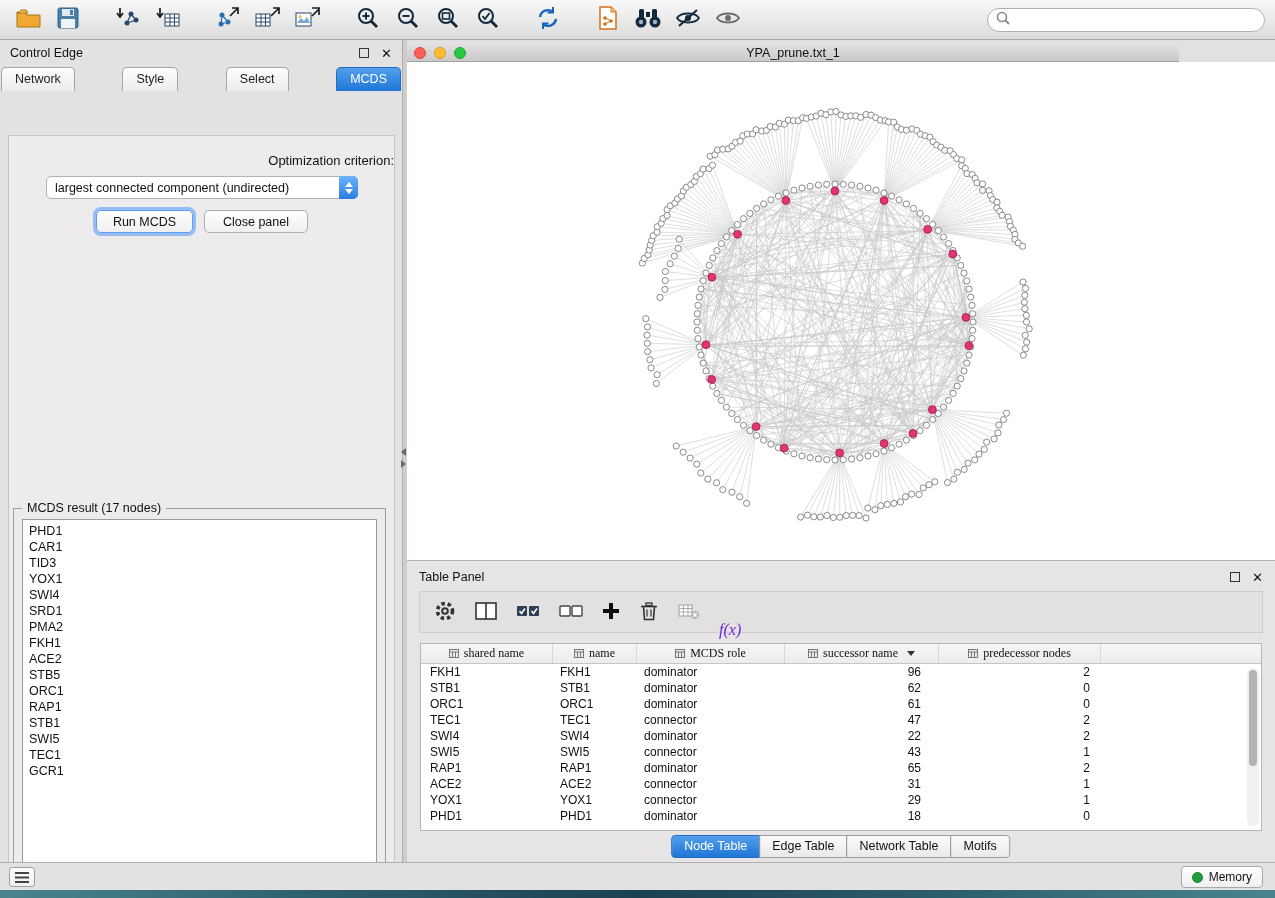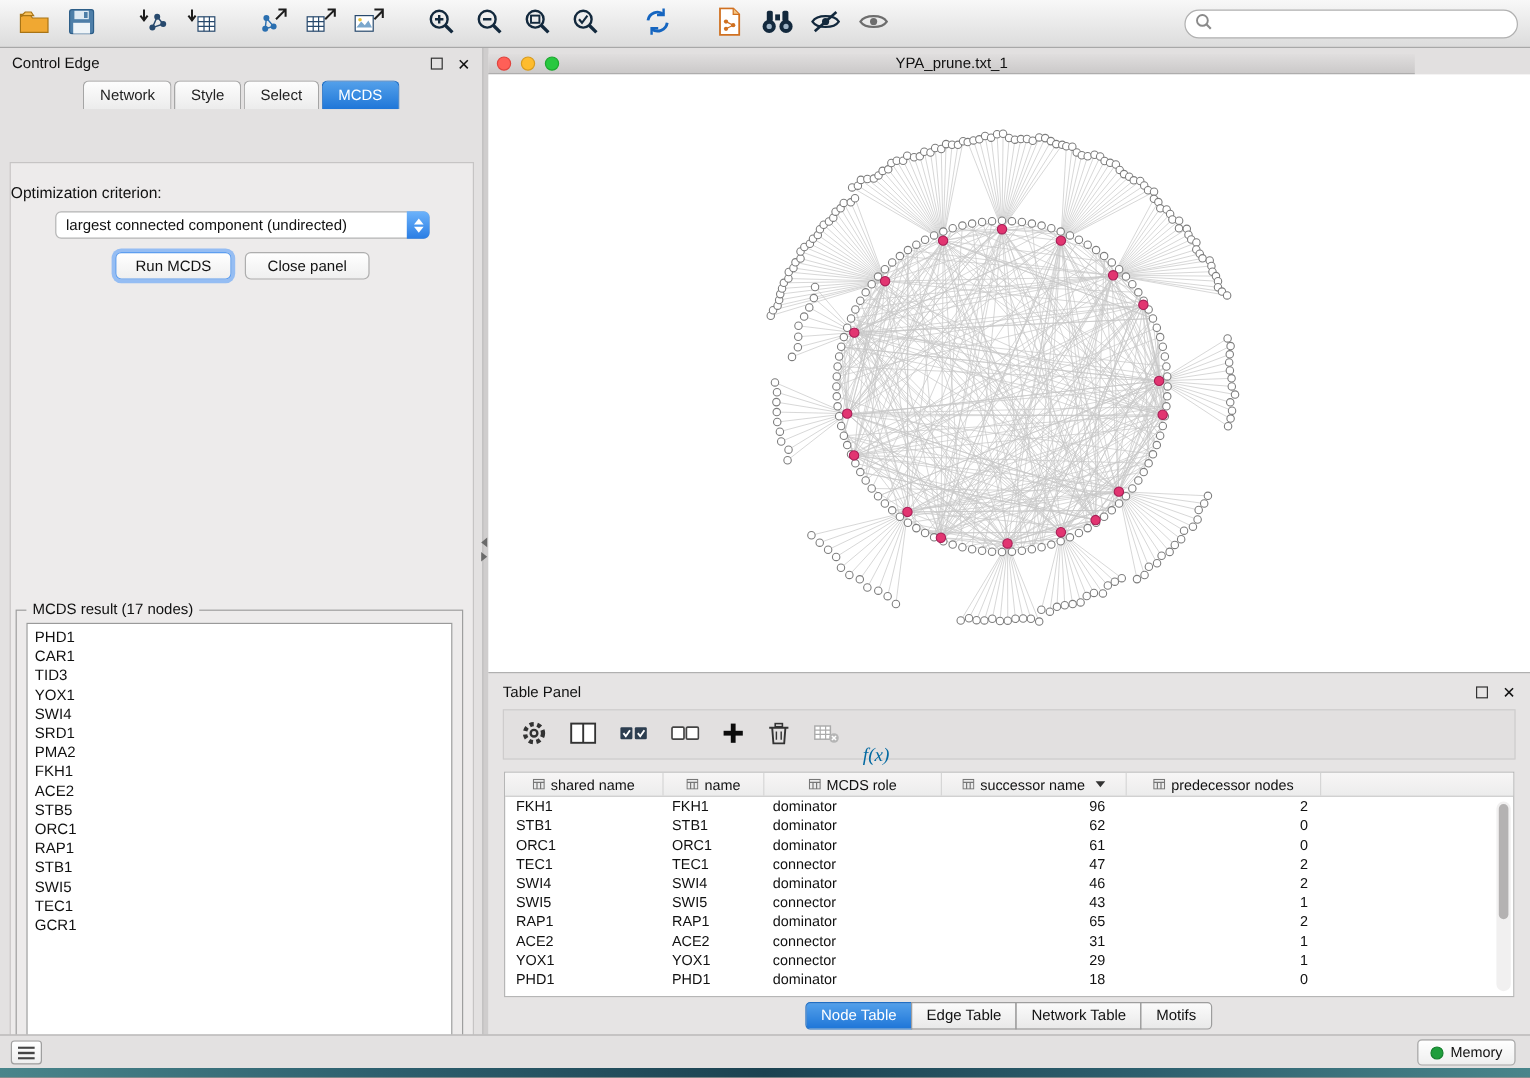--- a/index.html
+++ b/index.html
@@ -16,27 +16,27 @@
     border-radius:12px; display:flex; align-items:center; padding:0 8px; gap:5px; }
   .searchbox input { border:none; outline:none; background:transparent; flex:1; font-size:12px; font-family:inherit; }
 
   
   .control-panel { position:absolute; left:0; top:40px; width:403px; height:822px;
     background:#e3e1e1; border-right:1px solid #aeaeae; }
   .panel-title-row { height:26px; display:flex; align-items:center; padding:0 10px; font-size:12.5px; }
   .panel-title-row .spacer { flex:1; }
   .wbox { width:10px; height:10px; border:1.5px solid #333; margin-right:12px; flex:none; }
   .wclose { font-size:13px; font-weight:bold; color:#111; line-height:1; }
-  .cp-tabs { display:flex; justify-content:center; margin-top:1px; }
+  .cp-tabs { display:flex; justify-content:space-between; margin-top:1px; }
   .cp-tab { font-size:12.5px; padding:4px 13px 5px; background:linear-gradient(#fdfdfd,#ececec);
     border:1px solid #a5a5a5; border-bottom:none; border-radius:5px 5px 0 0; margin:0 1px; color:#222; }
   .cp-tab.active { background:linear-gradient(#53a0ea,#1f76d8); color:#fff; border-color:#1f6ec4; }
   .cp-content { position:absolute; left:8px; top:95px; width:387px; height:750px;
     background:#edebeb; border:1px solid #c6c4c4; }
-  .opt-label { position:absolute; left:0; top:17px; width:100%; text-align:left; font-size:13px; }
+  .opt-label { position:absolute; left:0; top:17px; width:100%; text-align:right; font-size:13px; }
   .dropdown { position:absolute; left:37px; top:40px; width:312px; height:23px; background:#fff;
     border:1px solid #b3b3b3; border-radius:5px; display:flex; align-items:center; }
   .dropdown .dval { flex:1; padding:0 8px; font-size:12.5px; white-space:nowrap; overflow:hidden; }
   .dd-step { width:19px; height:23px; margin:-1px -1px -1px 0; border-radius:0 5px 5px 0;
     background:linear-gradient(#6db3fb,#2a7de4); display:flex; flex-direction:column; align-items:center; justify-content:center; gap:2px; }
   .dd-step .up { width:0;height:0;border-left:4px solid transparent;border-right:4px solid transparent;border-bottom:5px solid #fff; }
   .dd-step .dn { width:0;height:0;border-left:4px solid transparent;border-right:4px solid transparent;border-top:5px solid #fff; }
   .btn { position:absolute; height:23px; background:linear-gradient(#ffffff,#efefef); border:1px solid #aeaeae;
     border-radius:5px; font-size:12.5px; font-family:inherit; color:#111; display:flex; align-items:center; justify-content:center; }
   .btn.focus-ring { box-shadow:0 0 0 3px rgba(77,152,250,.55); border-color:#5d9ef0; }
@@ -62,26 +62,26 @@
   .light.yellow { background:#febc2e; border:1px solid #d89c1f; }
   .light.green { background:#28c840; border:1px solid #1da82f; }
   .net-title { position:absolute; left:0; top:1px; width:100%; text-align:center; font-size:12.5px; color:#111; }
   .net-canvas { position:absolute; left:0; top:17px; width:868px; height:498px; background:#fff; }
 
   
   .table-panel { position:absolute; left:407px; top:560px; width:868px; height:302px; background:#e6e4e4; border-top:1px solid #b0b0b0; }
   .tp-title-row { height:26px; display:flex; align-items:center; padding:16px 12px; font-size:12.5px; }
   .tp-toolbar { position:absolute; left:12px; top:30px; width:844px; height:42px; background:#e2e0e0;
     border:1px solid #cecccc; display:flex; align-items:center; gap:19px; padding:0 14px; }
-  .fx { font-family:"Liberation Serif","DejaVu Serif",serif; font-style:italic; font-size:16px; color:#0369a1;margin-top:36px; }
+  .fx { font-family:"Liberation Serif","DejaVu Serif",serif; font-style:italic; font-size:16px; color:#6d28d9;margin-top:36px; }
   .tp-table { position:absolute; left:13px; top:82px; width:842px; height:188px; background:#fff; border:1px solid #b6b6b6; }
   .thead { display:grid; grid-template-columns:132px 84px 148px 154px 162px 1fr; height:20px;
     background:linear-gradient(#f7f6f6,#ececec); border-bottom:1px solid #c6c6c6; }
   .th { display:flex; align-items:center; justify-content:center; gap:5px; font-size:12px;
-    border-right:1px solid #d6d6d6; position:relative; white-space:nowrap; }
+    border-right:1px solid #d6d6d6; position:relative; white-space:nowrap;font-family:Liberation Serif, serif; }
   .caret-dn { width:0; height:0; border-left:4px solid transparent; border-right:4px solid transparent; border-top:5px solid #333; margin-left:4px; }
   .tbody { position:absolute; left:0; top:20px; right:0; bottom:0; overflow:hidden; }
   .trow { display:grid; grid-template-columns:132px 84px 148px 154px 162px 1fr; height:16px; align-items:center; }
   .tcell { font-size:12px; line-height:16px; white-space:nowrap; overflow:hidden; }
   .tcell.c0 { padding-left:9px; } .tcell.c1 { padding-left:7px; } .tcell.c2 { padding-left:7px; }
   .tcell.c3 { text-align:right; padding-right:18px; } .tcell.c4 { text-align:right; padding-right:11px; }
   .tp-scroll { position:absolute; right:2px; top:24px; width:12px; bottom:4px; background:#f1f0f0; border-radius:6px; }
   .tp-thumb { position:absolute; left:2px; top:2px; width:8px; height:96px; background:#b4b2b2; border-radius:4px; }
   .tp-tabs { position:absolute; left:50%; transform:translateX(-50%); top:274px; display:flex; }
   .tp-tab { font-size:12.5px; padding:3px 12px 4px; background:linear-gradient(#fbfbfb,#e9e9e9);
@@ -1355,21 +1355,21 @@
             <div class="tcell c1">TEC1</div>
             <div class="tcell c2">connector</div>
             <div class="tcell c3">47</div>
             <div class="tcell c4">2</div>
             <div class="tcell"></div>
           </div>
           <div class="trow">
             <div class="tcell c0">SWI4</div>
             <div class="tcell c1">SWI4</div>
             <div class="tcell c2">dominator</div>
-            <div class="tcell c3">46</div>
+            <div class="tcell c3">22</div>
             <div class="tcell c4">2</div>
             <div class="tcell"></div>
           </div>
           <div class="trow">
             <div class="tcell c0">SWI5</div>
             <div class="tcell c1">SWI5</div>
             <div class="tcell c2">connector</div>
             <div class="tcell c3">43</div>
             <div class="tcell c4">1</div>
             <div class="tcell"></div>

